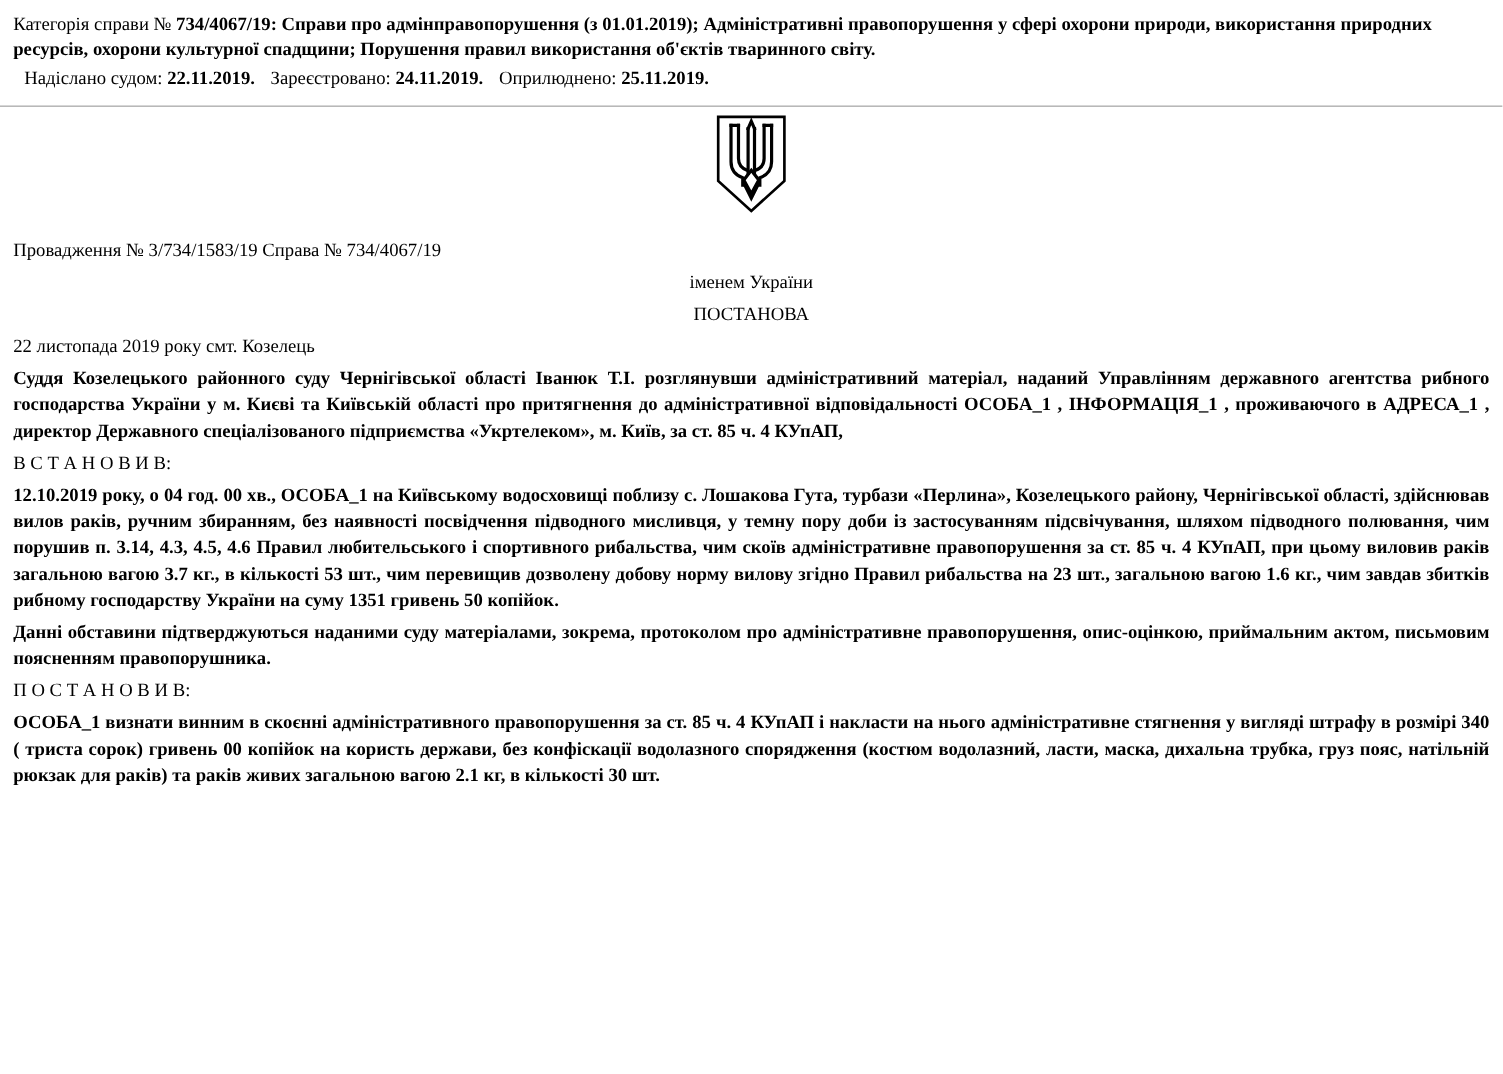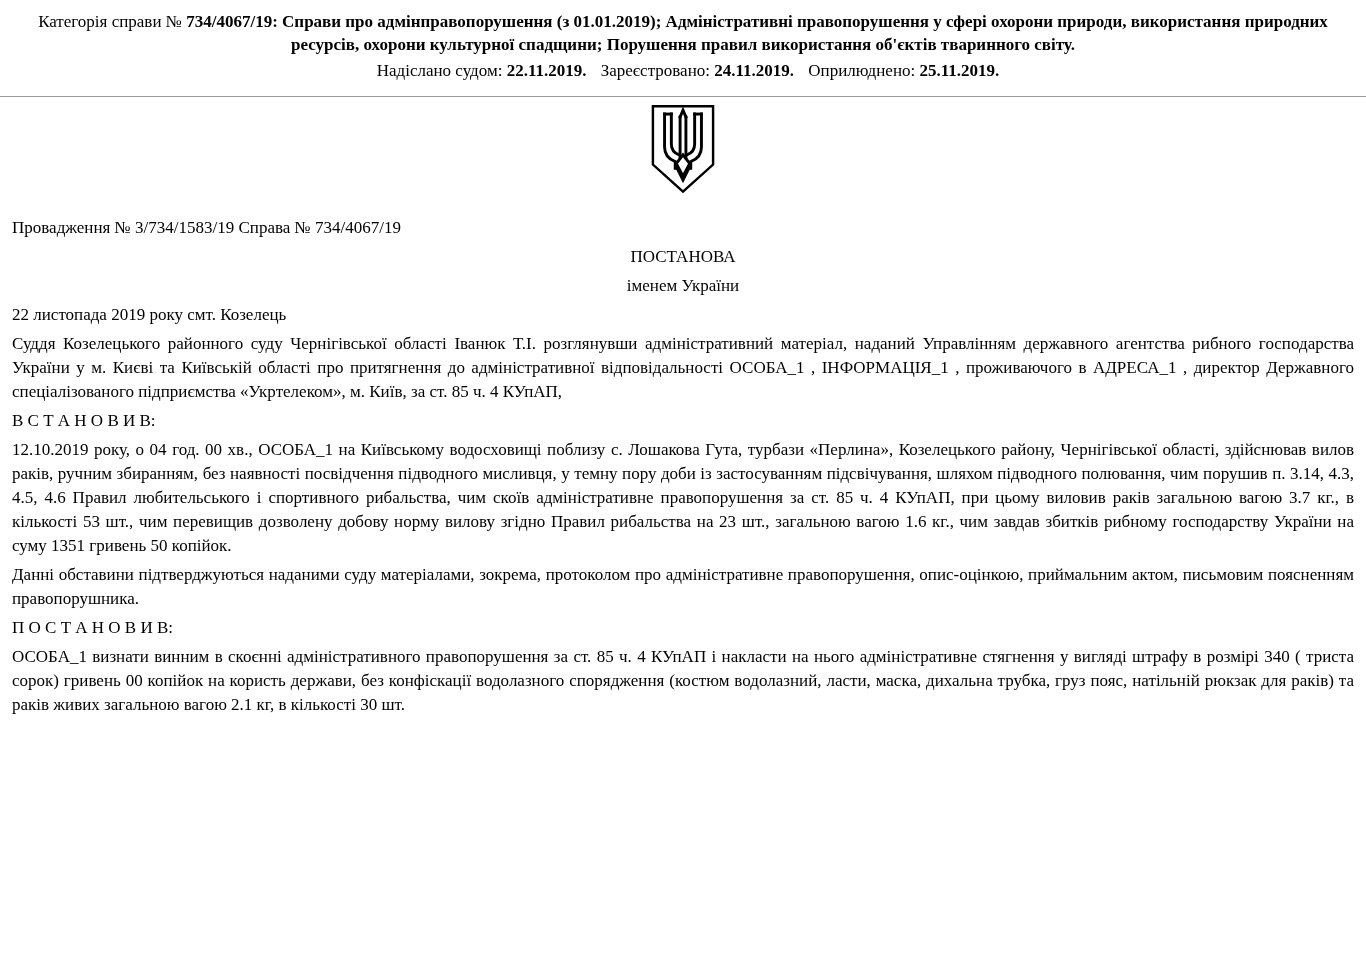--- a/index.html
+++ b/index.html
@@ -12,21 +12,21 @@
   .page {
     width: 1366px;
     min-height: 976px;
     box-sizing: border-box;
     background: #ffffff;
     padding: 10px 12px 16px 12px;
     font-size: 17px;
     line-height: 23px;
   }
   
-  .reg-header p { margin: 0 0 3px 0; text-align: center; }
+  .reg-header p { margin: 0 0 3px 0; }
   .reg-header .cat { font-weight: bold; }
   .reg-header .cat .lbl { font-weight: normal; }
   .reg-header .meta .lbl { font-weight: normal; margin-left: 10px; }
   .reg-header .meta b { font-weight: bold; }
   .rule {
     border: none;
     border-top: 1px solid #9a9a9a;
     height: 0;
     margin: 14px -12px 0 -12px; 
   }
@@ -35,21 +35,21 @@
     text-align: center;
     margin: 7px 0 0 0;
   }
   .emblem-wrap svg { display: inline-block; }
   
   .doc p {
     margin: 5px 0;
     line-height: 24px;
   }
   .doc p.first { margin-top: 16px; }
-  .doc .just { text-align: justify; }
+  .doc .just { text-align: justify; font-weight: bold; }
   .doc .center { text-align: center; }
 </style>
 </head>
 <body>
 
 <div class="page">
 
   <header class="reg-header">
     <p class="cat"><span class="lbl">Категорія справи №</span> <span>734/4067/19</span><span>: Справи про адмінправопорушення (з 01.01.2019); Адміністративні правопорушення у сфері охорони природи, використання природних ресурсів, охорони культурної спадщини; Порушення правил використання об'єктів тваринного світу.</span></p>
     <p class="meta"><span class="lbl">Надіслано судом:</span> <b>22.11.2019.</b> <span class="lbl">Зареєстровано:</span> <b>24.11.2019.</b> <span class="lbl">Оприлюднено:</span> <b>25.11.2019.</b></p>
@@ -73,23 +73,23 @@
           <path d="M37 13 V55"></path>
           <path d="M31 13 L34 6 L37 13"></path>
           <path d="M34 52 L41 61 L34 74 L27 61 Z"></path>
           <path d="M27 64 L34 78 L41 64"></path>
         </g>
       </svg>
     </div>
 
     <p class="first">Провадження № 3/734/1583/19 Справа № 734/4067/19</p>
 
+    <p class="center">іменем України</p>
+
     <p class="center">ПОСТАНОВА</p>
-
-    <p class="center">іменем України</p>
 
     <p>22 листопада 2019 року смт. Козелець</p>
 
     <p class="just">Суддя Козелецького районного суду Чернігівської області Іванюк Т.І. розглянувши адміністративний матеріал, наданий Управлінням державного агентства рибного господарства України у м. Києві та Київській області про притягнення до адміністративної відповідальності ОСОБА_1 , ІНФОРМАЦІЯ_1 , проживаючого в АДРЕСА_1 , директор Державного спеціалізованого підприємства «Укртелеком», м. Київ, за ст. 85 ч. 4 КУпАП,</p>
 
     <p>В С Т А Н О В И В:</p>
 
     <p class="just">12.10.2019 року, о 04 год. 00 хв., ОСОБА_1 на Київському водосховищі поблизу с. Лошакова Гута, турбази «Перлина», Козелецького району, Чернігівської області, здійснював вилов раків, ручним збиранням, без наявності посвідчення підводного мисливця, у темну пору доби із застосуванням підсвічування, шляхом підводного полювання, чим порушив п. 3.14, 4.3, 4.5, 4.6 Правил любительського і спортивного рибальства, чим скоїв адміністративне правопорушення за ст. 85 ч. 4 КУпАП, при цьому виловив раків загальною вагою 3.7 кг., в кількості 53 шт., чим перевищив дозволену добову норму вилову згідно Правил рибальства на 23 шт., загальною вагою 1.6 кг., чим завдав збитків рибному господарству України на суму 1351 гривень 50 копійок.</p>
     <p class="just">Данні обставини підтверджуються наданими суду матеріалами, зокрема, протоколом про адміністративне правопорушення, опис-оцінкою, приймальним актом, письмовим поясненням правопорушника.</p>
 

